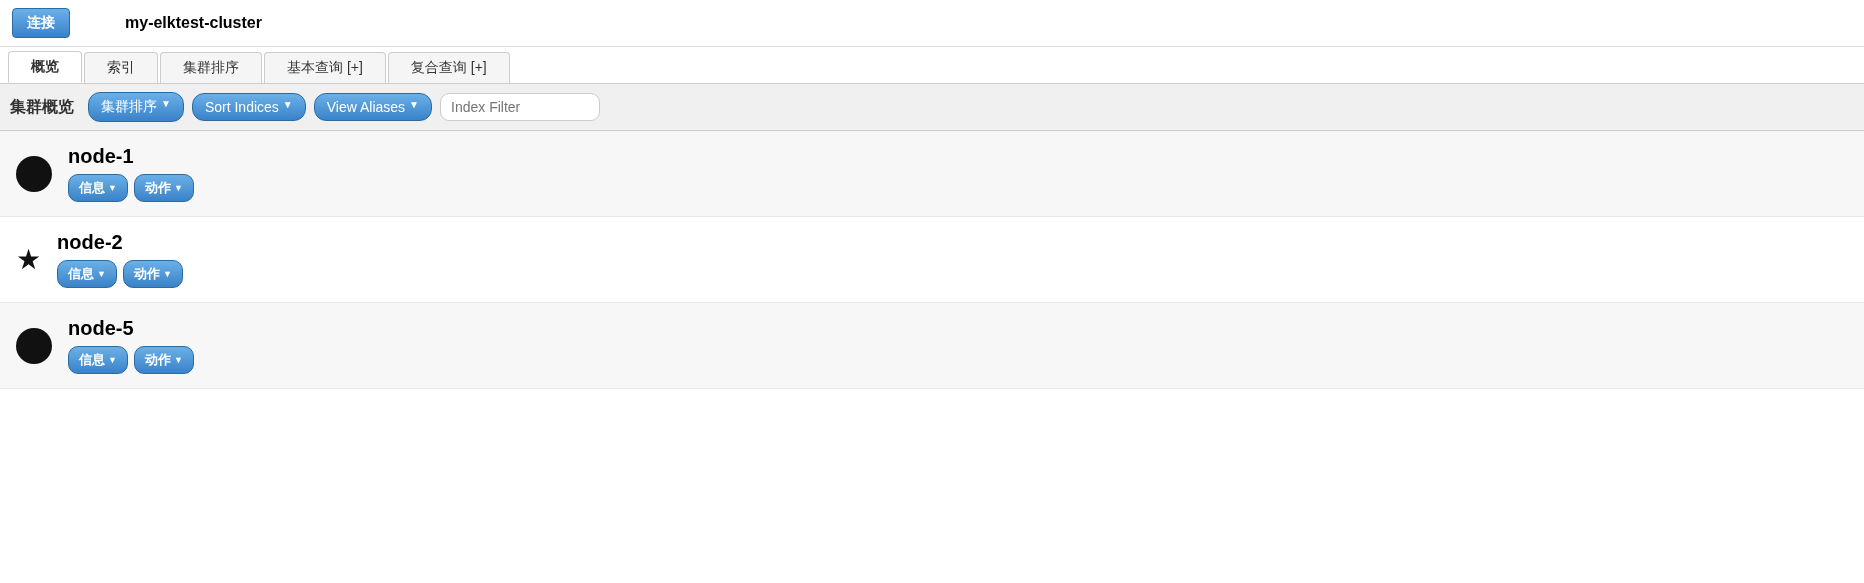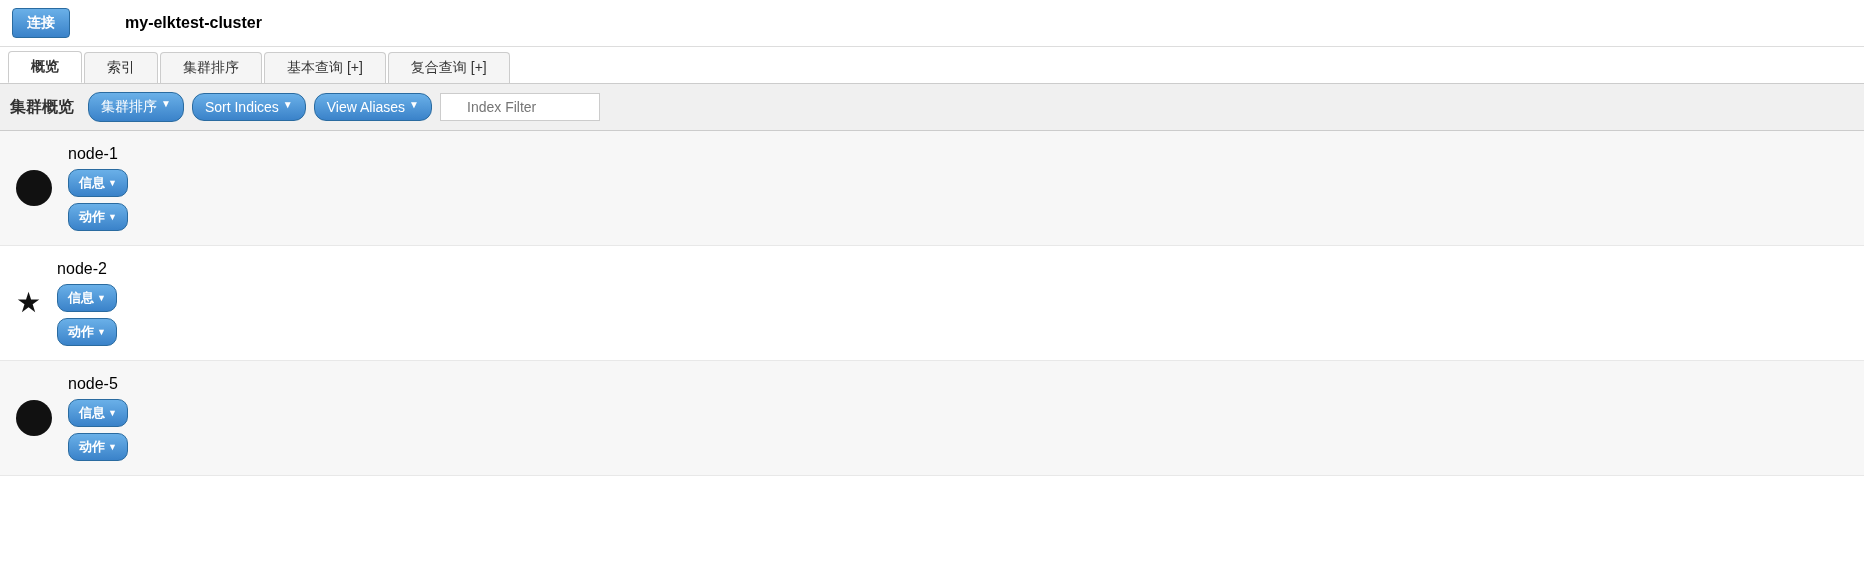--- a/index.html
+++ b/index.html
@@ -102,23 +102,23 @@
       border-radius: 12px;
       color: #fff;
       font-size: 14px;
       font-weight: normal;
       cursor: pointer;
     }
     .dropdown-btn .caret {
       font-size: 10px;
     }
     .index-filter {
-      padding: 5px 26px;
+      padding: 5px 10px;
       border: 1px solid #ccc;
-      border-radius: 0;
+      border-radius: 9px;
       font-size: 14px;
       color: #0f172a;
       width: 160px;
       background: #fff;
     }
 
     
     .nodes-container {
       background: #fff;
       padding: 0;
@@ -150,28 +150,27 @@
       color: #111;
       flex-shrink: 0;
       line-height: 1;
     }
     .node-info {
       display: flex;
       flex-direction: column;
       gap: 6px;
     }
     .node-name {
-      font-size: 16px;
-      font-weight: normal;
+      font-size: 20px;
+      font-weight: bold;
       color: #000;
     }
     .node-buttons {
       display: flex;
       gap: 6px;
-      flex-direction: column;
     }
     .node-btn {
       display: inline-flex;
       align-items: center;
       gap: 3px;
       padding: 4px 10px;
       background: linear-gradient(to bottom, #6ab0e8, #3a82c9);
       border: 1px solid #2a6ba0;
       border-radius: 10px;
       color: #fff;

